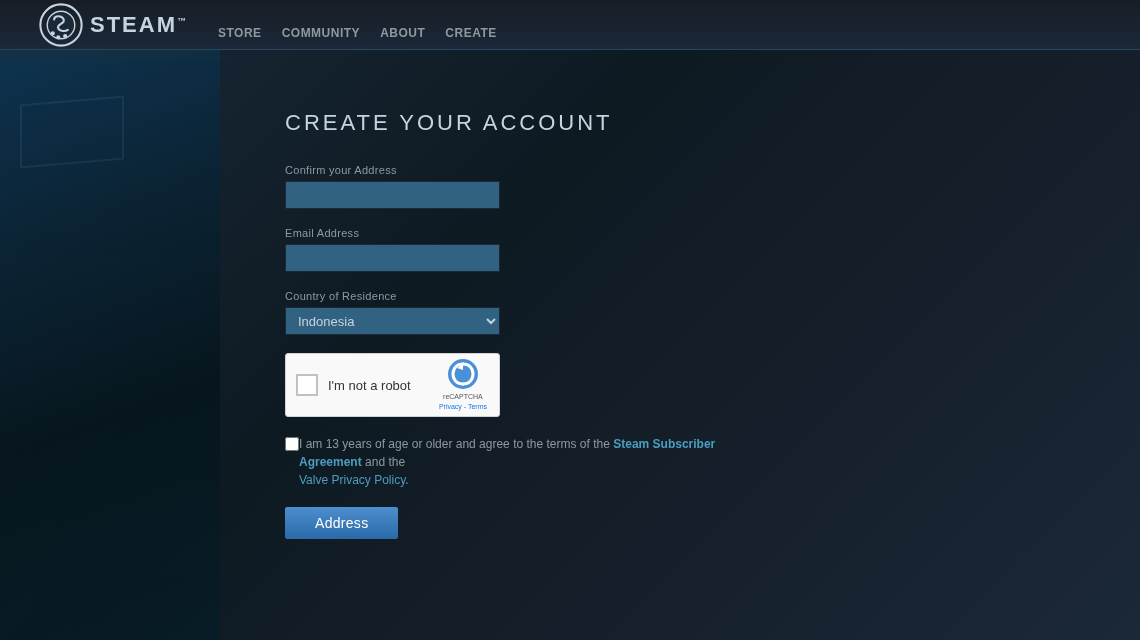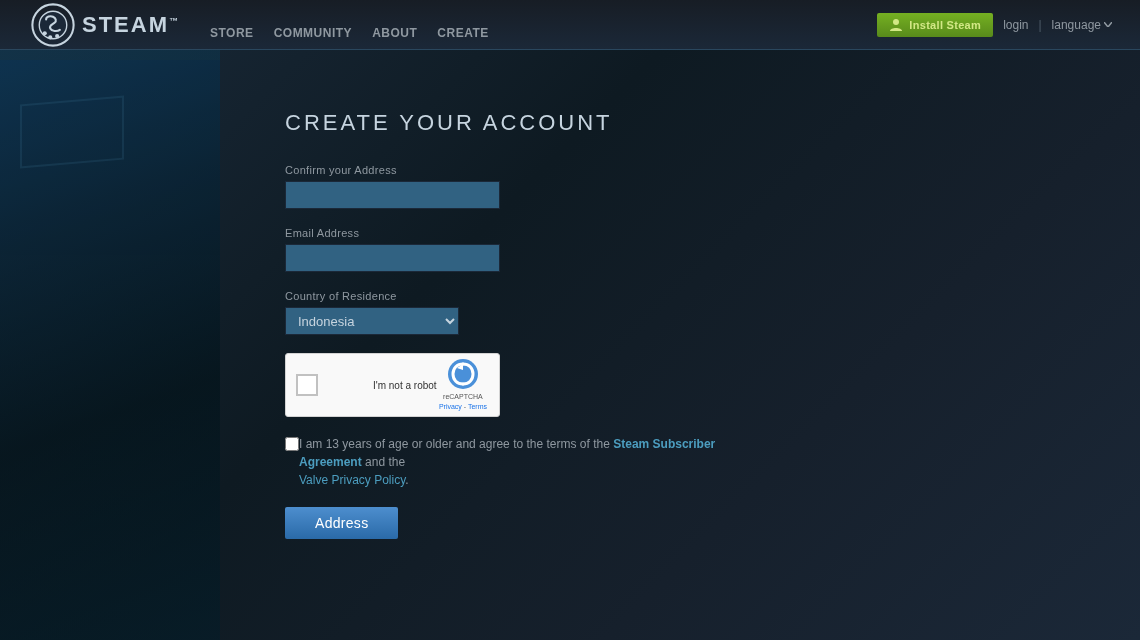--- a/index.html
+++ b/index.html
@@ -52,21 +52,21 @@
 
     
     header {
       position: relative;
       z-index: 10;
       width: 100%;
       height: 50px;
       background: linear-gradient(to bottom, #171d25, #1b2838);
       display: flex;
       align-items: center;
-      padding: 0 28px;
+      padding: 0 36px;
       border-bottom: 1px solid #2a475e;
     }
 
     .logo-area {
       display: flex;
       align-items: center;
       text-decoration: none;
       margin-right: 30px;
     }
 
@@ -187,21 +187,21 @@
       height: 28px;
       background: #316282;
       border: 1px solid #1b2838;
       color: #c6d4df;
       font-size: 13px;
       padding: 0 8px;
       outline: none;
     }
 
     .country-select {
-      width: 174px;
+      width: 215px;
       height: 28px;
       background: #316282;
       border: 1px solid #1b2838;
       color: #c6d4df;
       font-size: 13px;
       padding: 0 8px;
       outline: none;
       appearance: auto;
       cursor: pointer;
     }
@@ -228,23 +228,22 @@
 
     .recaptcha-checkbox {
       width: 22px;
       height: 22px;
       border: 2px solid #c1c1c1;
       background: white;
       cursor: pointer;
     }
 
     .recaptcha-label {
-      font-size: 10px;
+      font-size: 13px;
       color: #333;
-      margin-left: 45px;
     }
 
     .recaptcha-right {
       display: flex;
       flex-direction: column;
       align-items: center;
       gap: 2px;
     }
 
     
@@ -342,38 +341,20 @@
     </span>
   </a>
 
   <nav>
     <a>STORE</a>
     <a>COMMUNITY</a>
     <a>ABOUT</a>
     <a>CREATE</a>
   </nav>
 
-  <div class="header-right">
-    <button class="install-btn">
-
-      <svg width="14" height="14" viewBox="0 0 14 14">
-        <circle cx="7" cy="4" r="3" fill="#d2e885"></circle>
-        <path d="M1 13 C1 9, 13 9, 13 13" fill="#d2e885"></path>
-      </svg>
-      <span>Install Steam</span>
-    </button>
-    <span class="header-login">login</span>
-    <span class="header-divider">|</span>
-    <span class="language-btn">
-      <span>language</span>
-      <svg width="8" height="5" viewBox="0 0 8 5">
-        <path d="M0 0 L4 5 L8 0" fill="none" stroke="#8f98a0" stroke-width="1.5"></path>
-      </svg>
-    </span>
-  </div>
 </header>
 
 <main>
   <h1 class="page-title">CREATE YOUR ACCOUNT</h1>
 
   
   <div class="form-group">
     <label class="form-label">Confirm your Address</label>
     <input type="email" class="form-input" placeholder="" style="">
   </div>

